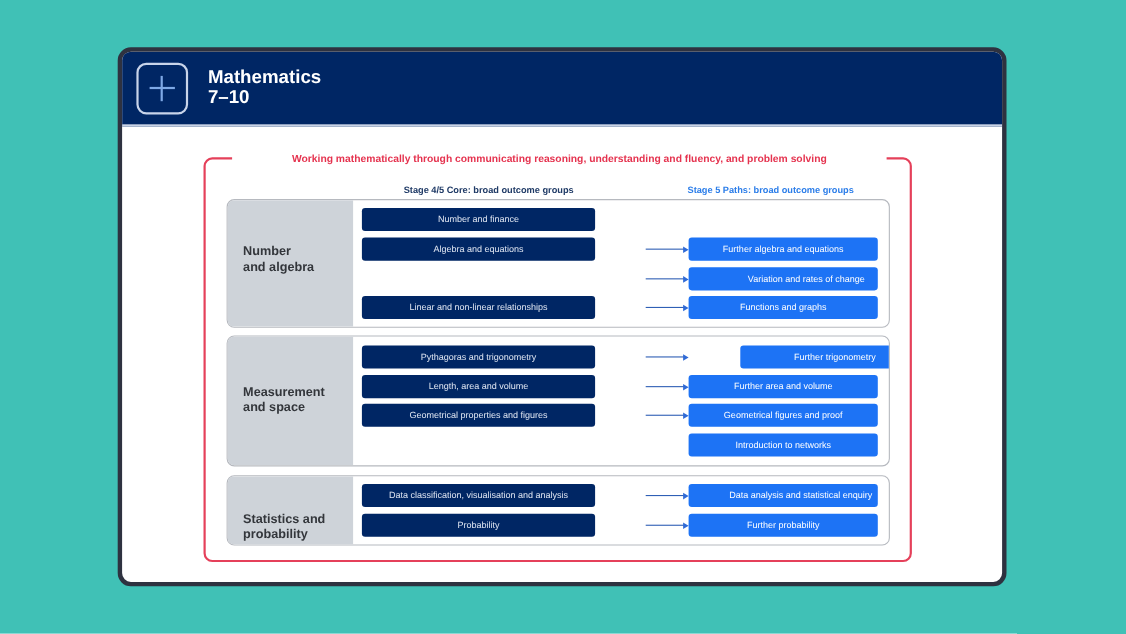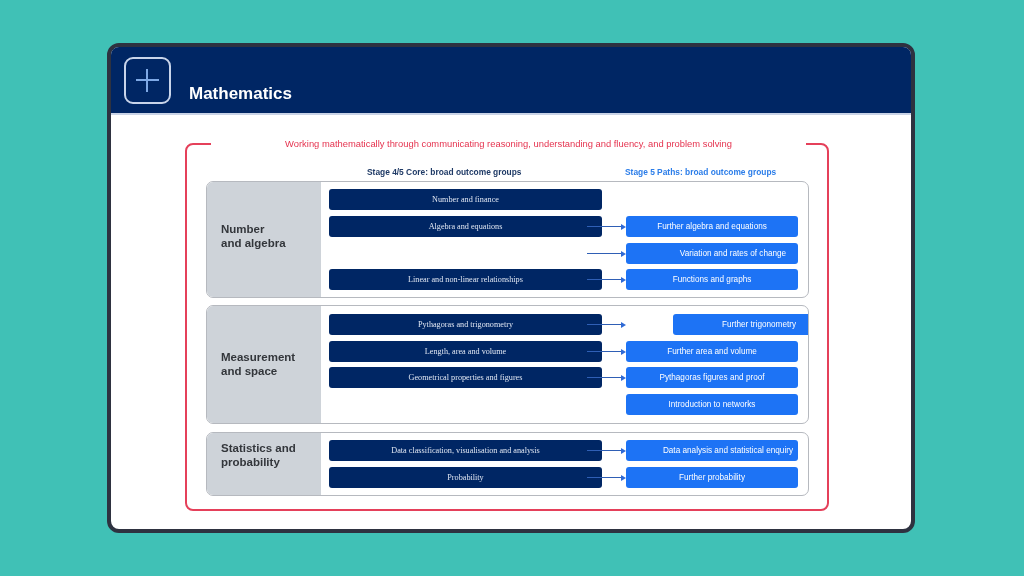--- a/index.html
+++ b/index.html
@@ -40,37 +40,37 @@
   .plus-box::before { left: 10px; right: 10px; top: 20px; height: 2px; }
   .plus-box::after { top: 10px; bottom: 10px; left: 20px; width: 2px; }
   .title {
     position: absolute;
     left: 78px; top: 13px;
     color: #ffffff;
     font-weight: bold;
     font-size: 17px;
     line-height: 19px;
   }
-  .title div { display: block; margin-top: 24px; }
+  .title div { display: block; }
 
   
   .wm-frame {
     position: absolute;
     left: 74px; top: 96px;
     width: 644px; height: 368px;
     border: 2px solid #e5405a;
     border-radius: 8px;
   }
   .wm-label {
     position: absolute;
     left: 100px; top: 91px;
     padding: 0 6px;
     background: #ffffff;
     color: #e5334f;
-    font-weight: normal;
+    font-weight: bold;
     font-size: 9.4px;
     line-height: 12px;
     white-space: nowrap;
     width: 595px;
     text-align: center;
   }
   .col-head {
     position: absolute;
     top: 120px;
     font-size: 8.4px;
@@ -106,21 +106,21 @@
   .pill {
     position: absolute;
     height: 21px;
     border-radius: 3px;
     color: #ffffff;
     font-size: 8.2px;
     line-height: 21px;
     text-align: center;
     white-space: nowrap;
   }
-  .pill.core { left: 122px; width: 273px; background: #002664; color: #dfe6f2; font-family: Liberation Serif, serif; }
+  .pill.core { left: 122px; width: 212px; background: #002664; color: #dfe6f2; }
   .pill.path { left: 419px; width: 172px; background: #1d73f5; }
   .arrow {
     position: absolute;
     left: 380px;
     width: 39px;
     height: 21px;
   }
   .arrow::before {
     content: "";
     position: absolute;
@@ -184,28 +184,28 @@
     <div class="pill core" style="top:8px;">Pythagoras and trigonometry</div>
     <div class="arrow" style="top:8px;"></div>
     <div class="pill path" style="top:8px;margin-left:47px;">Further trigonometry</div>
 
     <div class="pill core" style="top:35px;">Length, area and volume</div>
     <div class="arrow" style="top:35px;"></div>
     <div class="pill core" style="top:61px;">Geometrical properties and figures</div>
 
     <div class="pill path" style="top:35px;">Further area and volume</div>
     <div class="arrow" style="top:61px;"></div>
-    <div class="pill path" style="top:61px;">Pythagoras figures and proof</div>
+    <div class="pill path" style="top:61px;">Geometrical figures and proof</div>
 
     <div class="pill path" style="top:88px;">Introduction to networks</div>
   </div>
 
   <div class="group" style="top:385px;height:64px;">
     <div class="group-side"></div>
-    <div class="group-label" style="top:8px;">
+    <div class="group-label" style="top:32px;">
       <div>Statistics and</div>
       <div>probability</div>
     </div>
     <div class="pill core" style="top:7px;">Data classification, visualisation and analysis</div>
     <div class="arrow" style="top:7px;"></div>
     <div class="pill path" style="top:7px;padding-left:32px;">Data analysis and statistical enquiry</div>
 
     <div class="pill core" style="top:34px;">Probability</div>
     <div class="arrow" style="top:34px;"></div>
     <div class="pill path" style="top:34px;">Further probability</div>

